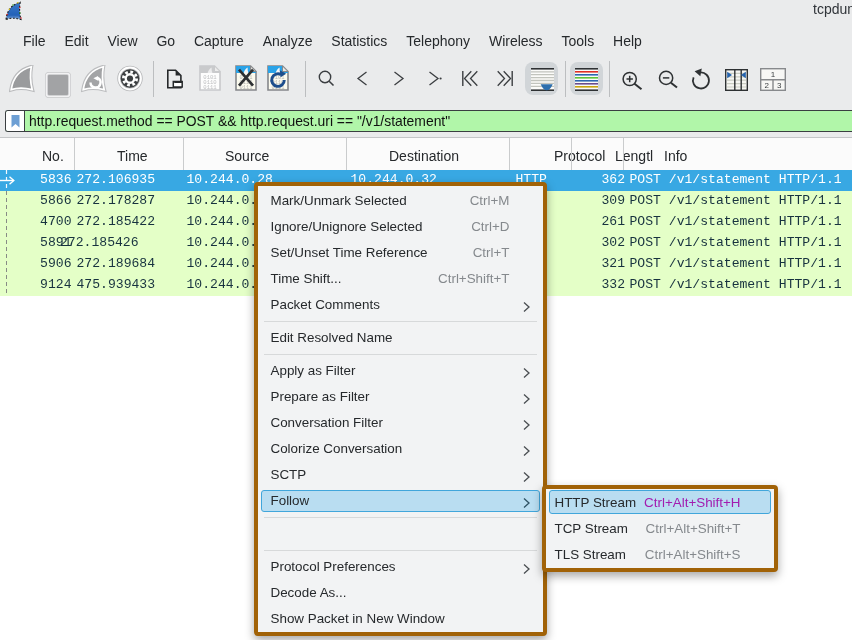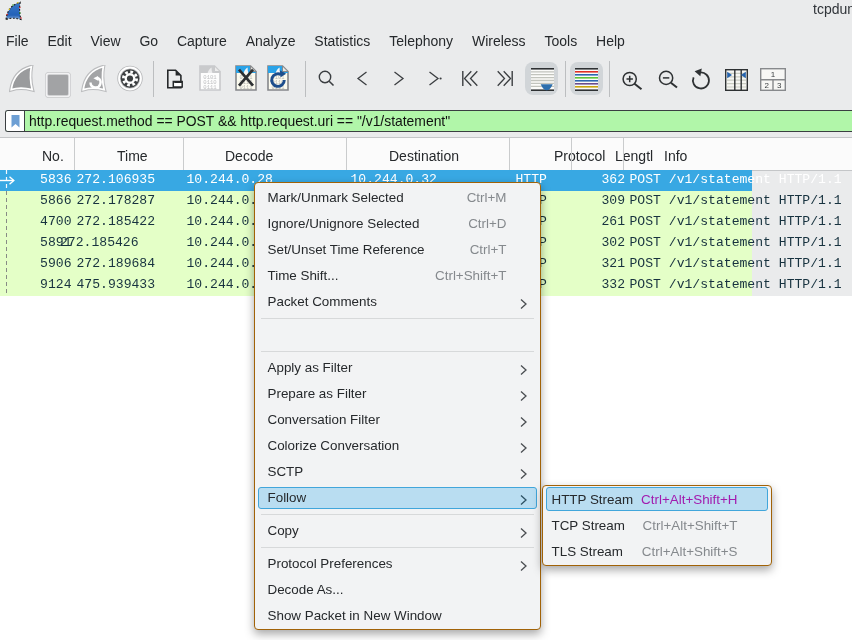--- a/index.html
+++ b/index.html
@@ -25,27 +25,27 @@
   #filtertext{position:absolute;left:23px;top:1.5px;font-size:13.9px;color:#111;white-space:nowrap;text-align:right;}
   
   #thead{position:absolute;left:0;top:137px;width:852px;height:33px;background:#fbfbfb;
       border-top:1px solid #c4c6c8;font-size:14px;color:#26292c;}
   .hsep{position:absolute;top:0px;width:1px;height:32px;background:#cacccd;}
   .hlabel{position:absolute;top:10px;white-space:nowrap;margin-left:36px;}
   #thead .hbottom{position:absolute;left:0;top:32px;width:852px;height:1px;background:#c4c6c8;}
   
   #rows{position:absolute;left:0;top:170px;width:852px;font-family:"Liberation Mono",monospace;
         font-size:13.1px;}
-  .prow{position:absolute;left:0;width:752px;height:21px;background:#e4ffc7;color:#17323f;}
+  .prow{position:absolute;left:0;width:852px;height:21px;background:#e4ffc7;color:#17323f;}
   .prow.sel{background:#38a8e3;color:#ffffff;}
   .cell{position:absolute;top:2px;white-space:nowrap;}
   .cr{text-align:right;}
   #listrest{position:absolute;left:0;top:296px;width:852px;height:344px;background:#ffffff;}
   
-  .menu{position:absolute;background:#f2f3f4;border:1px solid #a16207;border-radius:4px;
+  .menu{position:absolute;background:#f2f3f4;border:4px solid #a16207;border-radius:4px;
         box-shadow:0 4px 10px rgba(0,0,0,0.35);font-size:13.4px;color:#26292c;}
   .mi{position:absolute;left:0;width:100%;height:26px;}
   .mi .lab{position:absolute;left:13px;top:5px;white-space:nowrap;}
   .mi .sc{position:absolute;top:5px;color:#85898d;white-space:nowrap;}
   .msep{position:absolute;left:6px;right:6px;height:1px;background:#d7d9da;}
   .hl{position:absolute;border:1px solid #41a6db;background:#b9ddf1;border-radius:3px;}
   .arrow{position:absolute;width:10px;height:10px;}
   .dash{position:absolute;left:5.9px;top:0;width:1px;height:21px;
         background:repeating-linear-gradient(to bottom,#878b85 0,#878b85 4px,transparent 4px,transparent 7px);}
 </style>
@@ -67,21 +67,21 @@
     <circle cx="5.3" cy="8.2" r="0.8" fill="#e8d020"></circle>
     <circle cx="9.0" cy="4.0" r="0.8" fill="#30a020"></circle>
     <circle cx="13.8" cy="1.8" r="0.8" fill="#e8d020"></circle>
     <circle cx="15.8" cy="6.5" r="0.8" fill="#e02020"></circle>
     <circle cx="15.9" cy="12.0" r="0.8" fill="#30a020"></circle>
     <circle cx="17.0" cy="17.0" r="0.8" fill="#e02020"></circle>
   </svg>
   <div id="titletext">tcpdump.pcap</div>
 
   <div id="menubar">
-    <span style="padding-left:6px">File</span>
+    <span style="padding-left:23px">File</span>
       <span>Edit</span>
       <span>View</span>
       <span>Go</span>
       <span>Capture</span>
       <span>Analyze</span>
       <span>Statistics</span>
       <span>Telephony</span>
       <span>Wireless</span>
       <span>Tools</span>
       <span>Help</span>
@@ -247,21 +247,21 @@
       <svg class="abs" style="left:4.5px;top:3px" width="9" height="14" viewBox="0 0 9 14">
         <path d="M0.5,1 h8 v12.5 l-4,-3.5 l-4,3.5 Z" fill="#6d9fd4"></path>
       </svg>
     </div>
     <div id="filtertext">http.request.method == POST &amp;&amp; http.request.uri == "/v1/statement"</div>
   </div>
 
   <div id="thead">
     <div class="hlabel" style="left:6px">No.</div>
     <div class="hlabel" style="left:81px">Time</div>
-    <div class="hlabel" style="left:189px">Decode</div>
+    <div class="hlabel" style="left:189px">Source</div>
     <div class="hlabel" style="left:353px">Destination</div>
     <div class="hlabel" style="left:518px">Protocol</div>
     <div class="hlabel" style="left:579px">Lengtl</div>
     <div class="hlabel" style="left:628px">Info</div>
     <div class="hsep" style="left:74px"></div>
     <div class="hsep" style="left:183px"></div>
     <div class="hsep" style="left:346px"></div>
     <div class="hsep" style="left:509px"></div>
     <div class="hsep" style="left:571px"></div>
     <div class="hsep" style="left:623px"></div>
@@ -353,20 +353,23 @@
         <span class="lab">Time Shift...</span>
         <span class="sc" style="right:33px">Ctrl+Shift+T</span>
       </div>
     <div class="mi" style="top:106px">
         <span class="lab">Packet Comments</span>
         <svg class="arrow" style="right:12px;top:10px" width="10" height="10" viewBox="0 0 10 10">
           <path d="M3,0.5 L8,5 L3,9.5" fill="none" stroke="#4a4e52" stroke-width="1.3"></path>
         </svg>
       </div>
     <div class="msep" style="top:135px"></div>
+    <div class="mi" style="top:139px">
+        <span class="lab">Edit Resolved Name</span>
+      </div>
     <div class="msep" style="top:168px"></div>
     <div class="mi" style="top:198px">
         <span class="lab">Prepare as Filter</span>
         <svg class="arrow" style="right:12px;top:10px" width="10" height="10" viewBox="0 0 10 10">
           <path d="M3,0.5 L8,5 L3,9.5" fill="none" stroke="#4a4e52" stroke-width="1.3"></path>
         </svg>
       </div>
     <div class="mi" style="top:172px">
         <span class="lab">Apply as Filter</span>
         <svg class="arrow" style="right:12px;top:10px" width="10" height="10" viewBox="0 0 10 10">
@@ -392,26 +395,20 @@
         </svg>
       </div>
     <div class="mi" style="top:302px">
         <div class="hl" style="left:3px;right:3px;top:2.5px;bottom:1.5px"></div>
         <span class="lab">Follow</span>
         <svg class="arrow" style="right:12px;top:10px" width="10" height="10" viewBox="0 0 10 10">
           <path d="M3,0.5 L8,5 L3,9.5" fill="none" stroke="#2e5264" stroke-width="1.3"></path>
         </svg>
       </div>
     <div class="msep" style="top:331px"></div>
-    <div class="mi" style="top:335px">
-        <span class="lab">Copy</span>
-        <svg class="arrow" style="right:12px;top:10px" width="10" height="10" viewBox="0 0 10 10">
-          <path d="M3,0.5 L8,5 L3,9.5" fill="none" stroke="#4a4e52" stroke-width="1.3"></path>
-        </svg>
-      </div>
     <div class="msep" style="top:364px"></div>
     <div class="mi" style="top:368px">
         <span class="lab">Protocol Preferences</span>
         <svg class="arrow" style="right:12px;top:10px" width="10" height="10" viewBox="0 0 10 10">
           <path d="M3,0.5 L8,5 L3,9.5" fill="none" stroke="#4a4e52" stroke-width="1.3"></path>
         </svg>
       </div>
     <div class="mi" style="top:394px">
         <span class="lab">Decode As...</span>
       </div>

